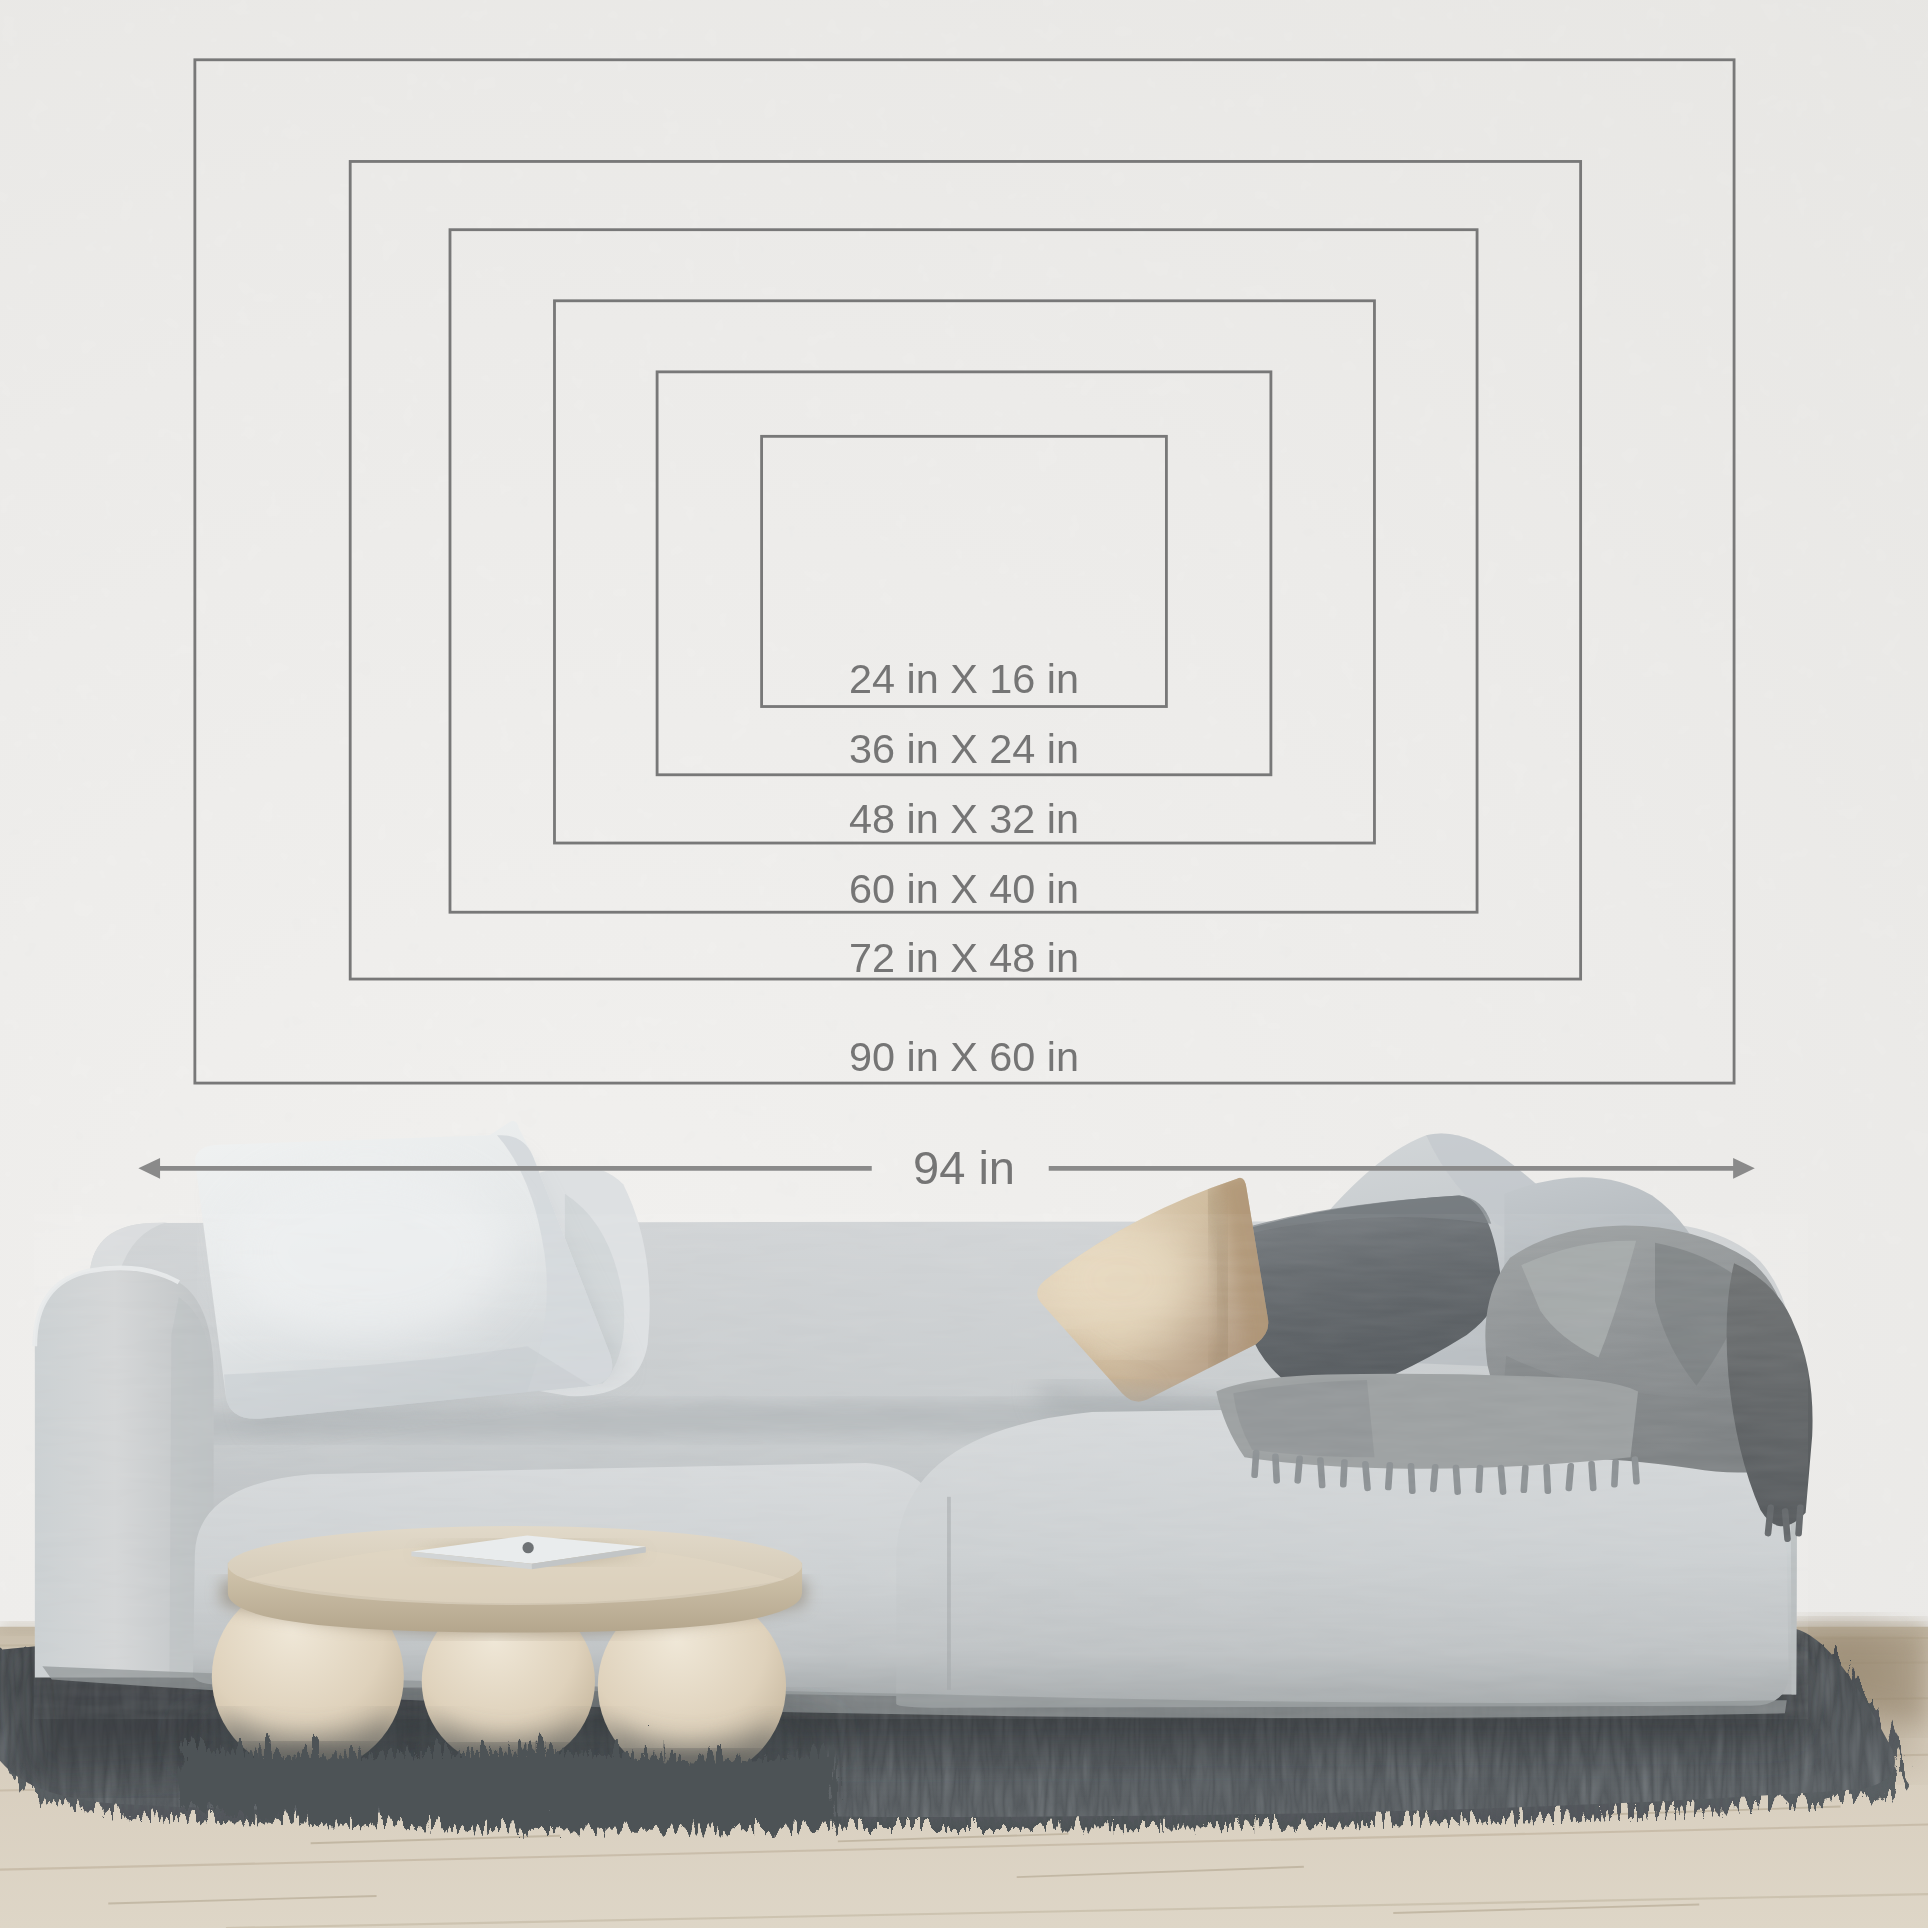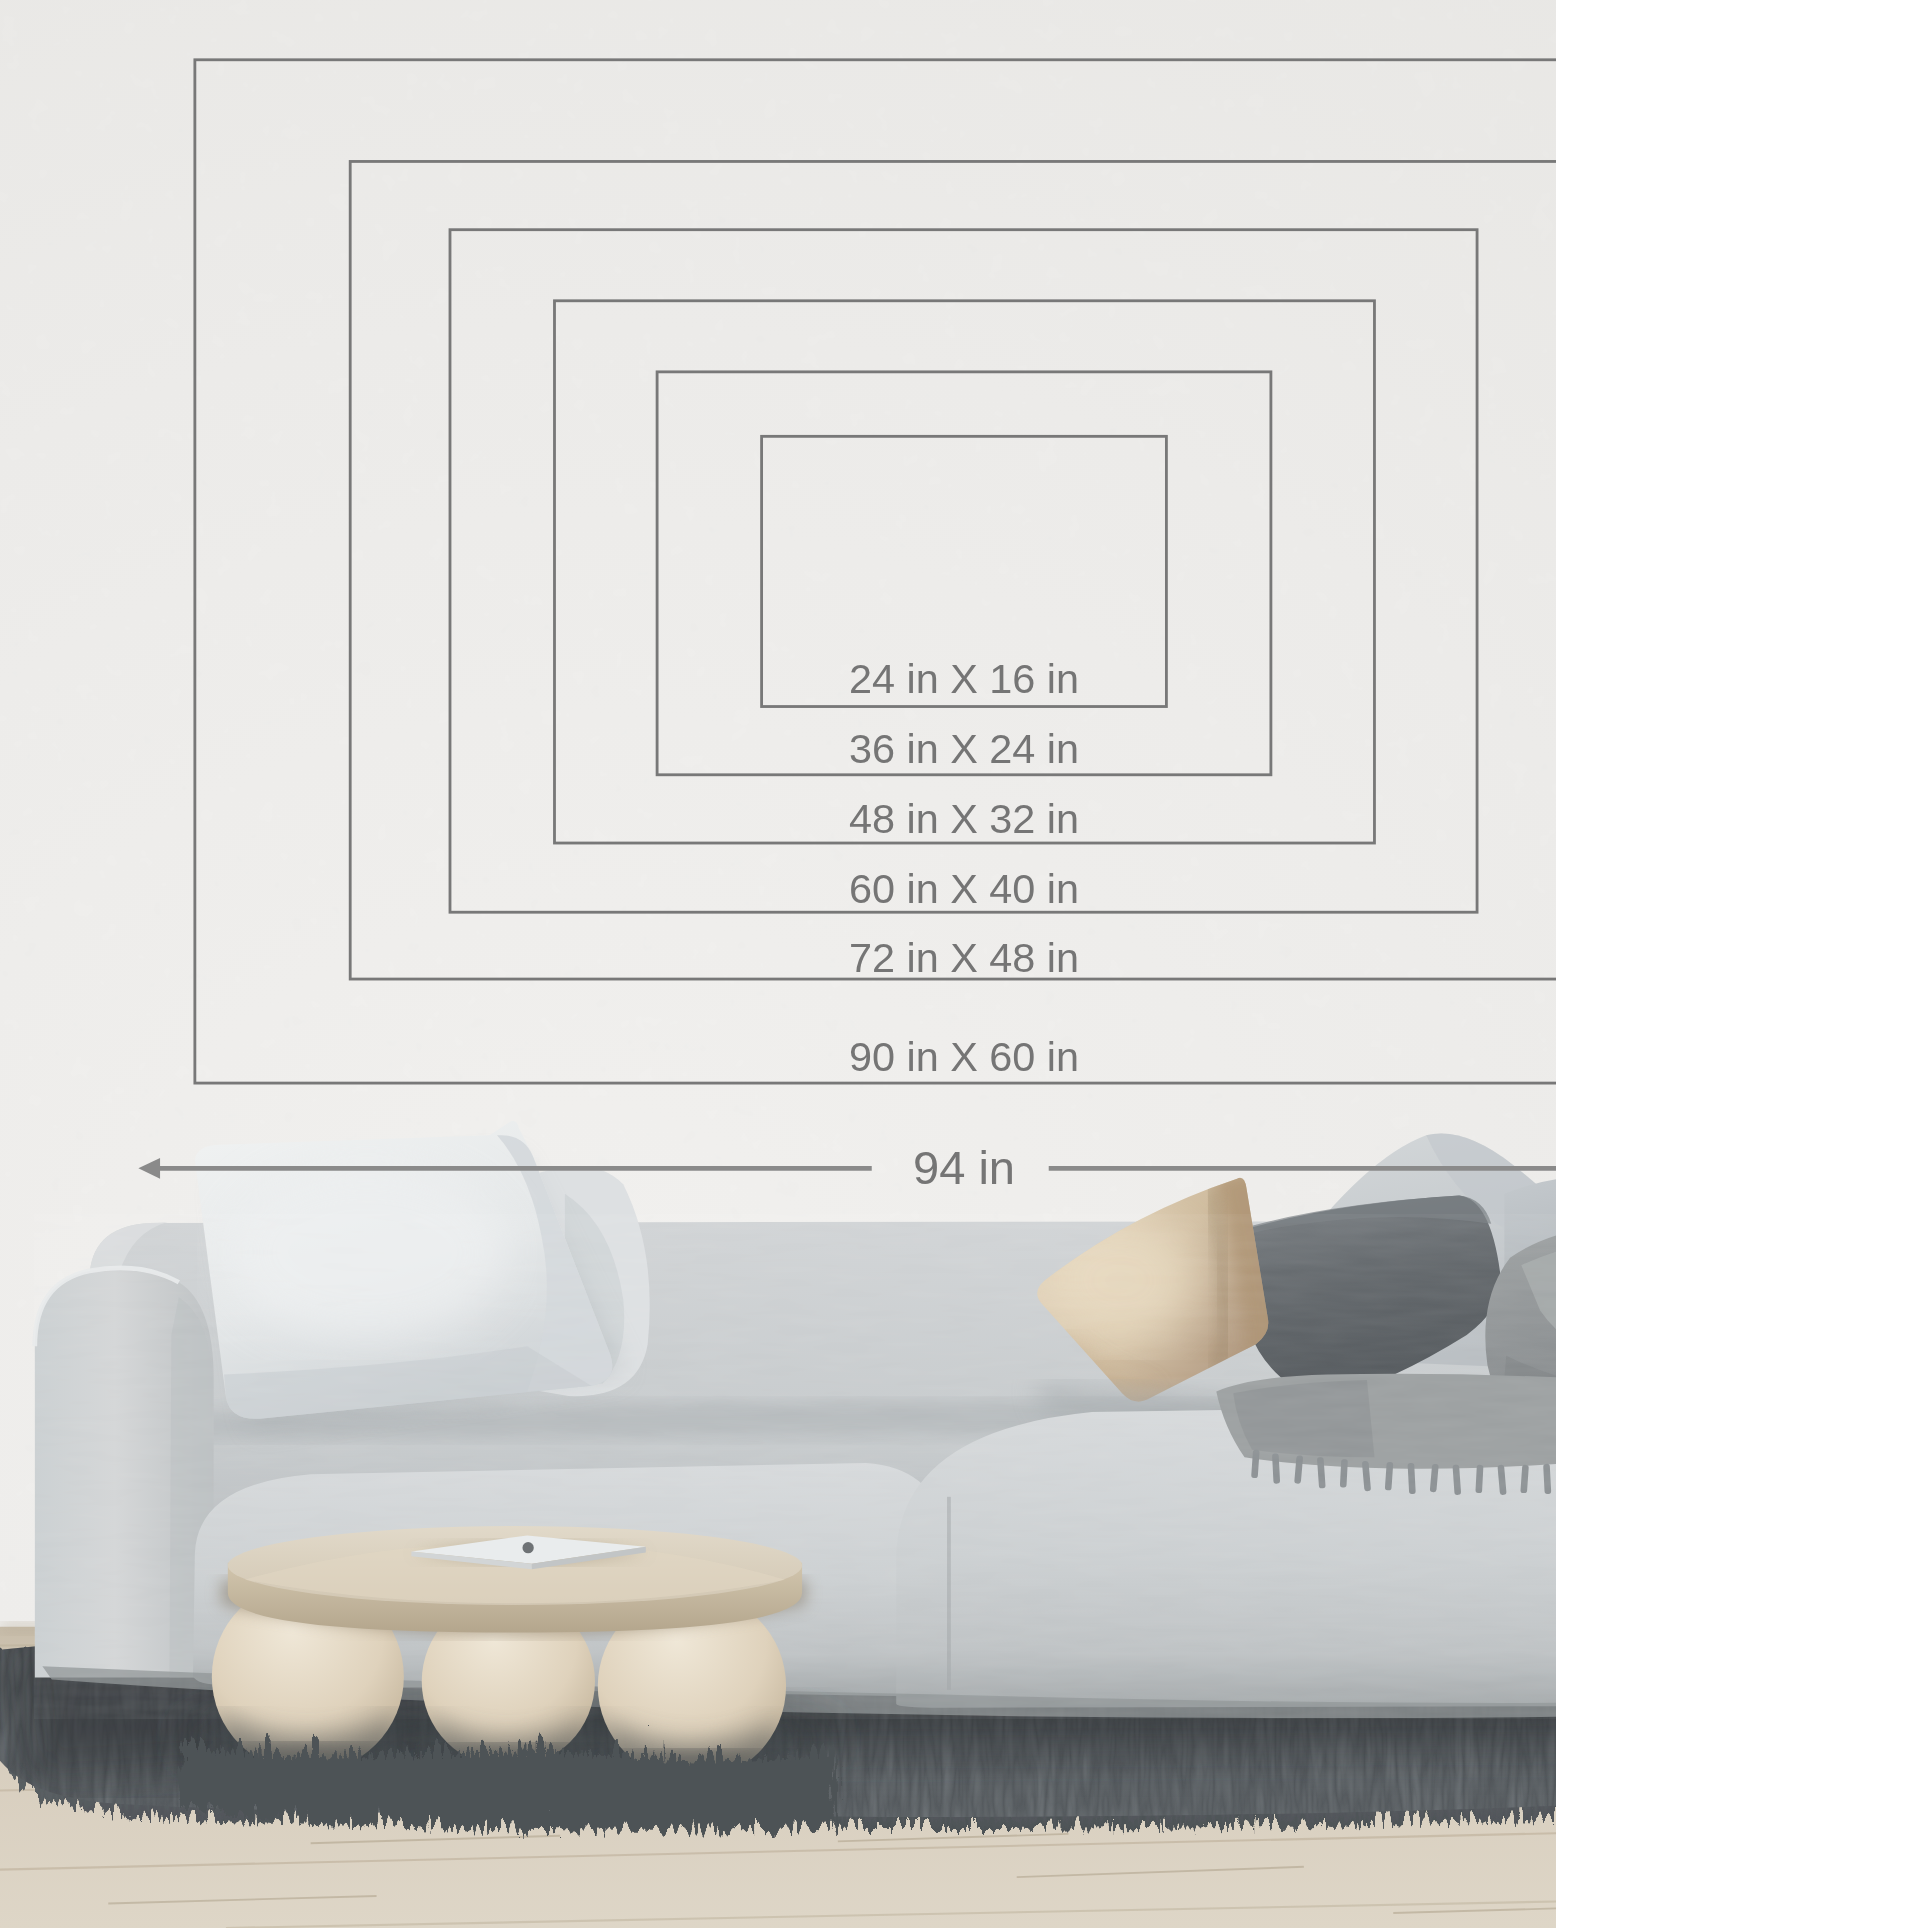--- a/index.html
+++ b/index.html
@@ -1,16 +1,16 @@
 <!DOCTYPE html>
 <html style="font-size:15px"><head>
 <meta charset="utf-8">
 <style>
   html,body{margin:0;padding:0;background:#fff;}
-  #stage{width:1556px;height:1928px;position:relative;overflow:hidden;
+  #stage{width:1928px;height:1928px;position:relative;overflow:hidden;
          font-family:"Liberation Sans", sans-serif;}
   svg{display:block;}
 </style>
 </head>
 <body>
 <div id="stage">
 <svg width="1928" height="1928" viewBox="0 0 2048 2048" xmlns="http://www.w3.org/2000/svg">
 <defs>
   <radialGradient id="wallGrad" cx="0.30" cy="0.80" r="1.2">
     <stop offset="0" stop-color="#f2f1ef"></stop>

